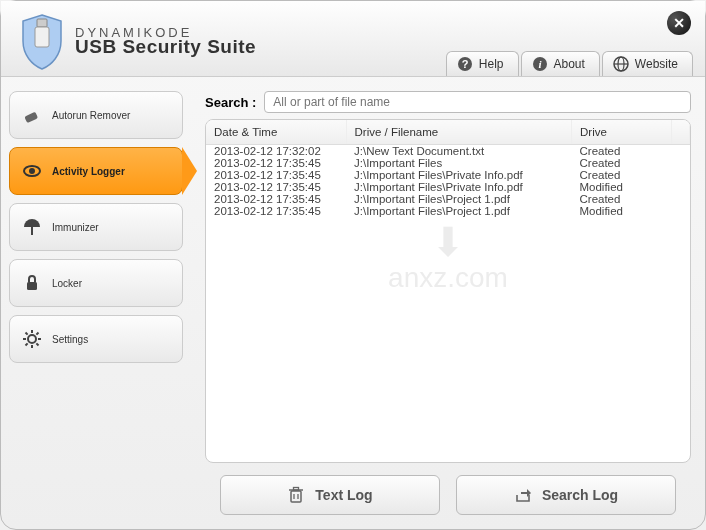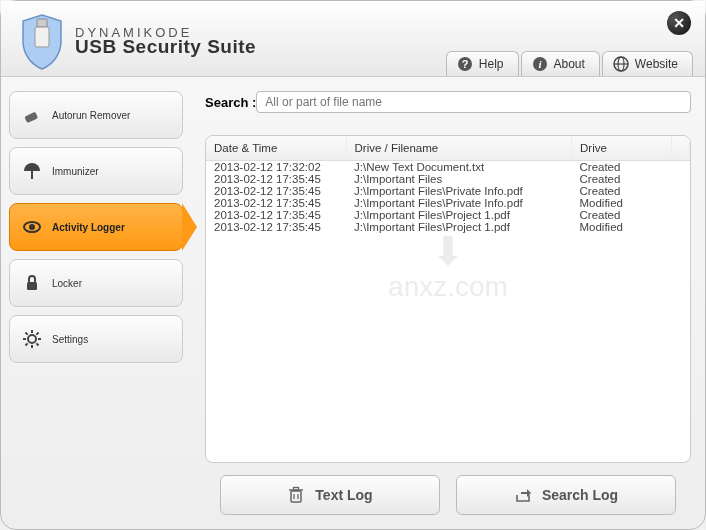--- a/index.html
+++ b/index.html
@@ -128,21 +128,22 @@
 .side-icon { width: 20px; height: 20px; flex-shrink: 0; }
 .main {
   flex: 1;
   padding: 14px 14px 14px 22px;
   display: flex;
   flex-direction: column;
 }
 .search-row {
   display: flex;
   align-items: center;
-  margin-bottom: 22px;
+  gap: 8px;
+  margin-bottom: 6px;
 }
 .search-row label { font-weight: bold; font-size: 13px; }
 .search-input {
   flex: 1;
   border: 1px solid #bbb;
   border-radius: 4px;
   padding: 3px 8px;
   font-size: 12px;
   color: #888;
   background: #fff;
@@ -256,34 +257,34 @@
   <div class="layout">
     <div class="sidebar">
 
       <div class="side-item">
         <svg class="side-icon" viewBox="0 0 20 20">
             <rect x="3" y="9" width="12" height="7" rx="2" transform="rotate(-25 9 12)" fill="#666"></rect>
           </svg>
         <span>Autorun Remover</span>
       </div>
 
+      <div class="side-item active">
+        <svg class="side-icon" viewBox="0 0 20 20">
+            <ellipse cx="10" cy="10" rx="8" ry="5" fill="none" stroke="#333" stroke-width="2"></ellipse>
+            <circle cx="10" cy="10" r="3" fill="#333"></circle>
+          </svg>
+        <span>Activity Logger</span>
+      </div>
+
       <div class="side-item">
         <svg class="side-icon" viewBox="0 0 20 20">
             <path d="M2 10 A8 8 0 0 1 18 10 Z" fill="#444"></path>
             <line x1="10" y1="10" x2="10" y2="18" stroke="#444" stroke-width="2"></line>
           </svg>
         <span>Immunizer</span>
-      </div>
-
-      <div class="side-item active">
-        <svg class="side-icon" viewBox="0 0 20 20">
-            <ellipse cx="10" cy="10" rx="8" ry="5" fill="none" stroke="#333" stroke-width="2"></ellipse>
-            <circle cx="10" cy="10" r="3" fill="#333"></circle>
-          </svg>
-        <span>Activity Logger</span>
       </div>
 
       <div class="side-item">
         <svg class="side-icon" viewBox="0 0 20 20">
             <rect x="5" y="9" width="10" height="8" rx="1.5" fill="#444"></rect>
             <path d="M7 9 V6 a3 3 0 0 1 6 0 V9" fill="none" stroke="#444" stroke-width="2"></path>
           </svg>
         <span>Locker</span>
       </div>
 

